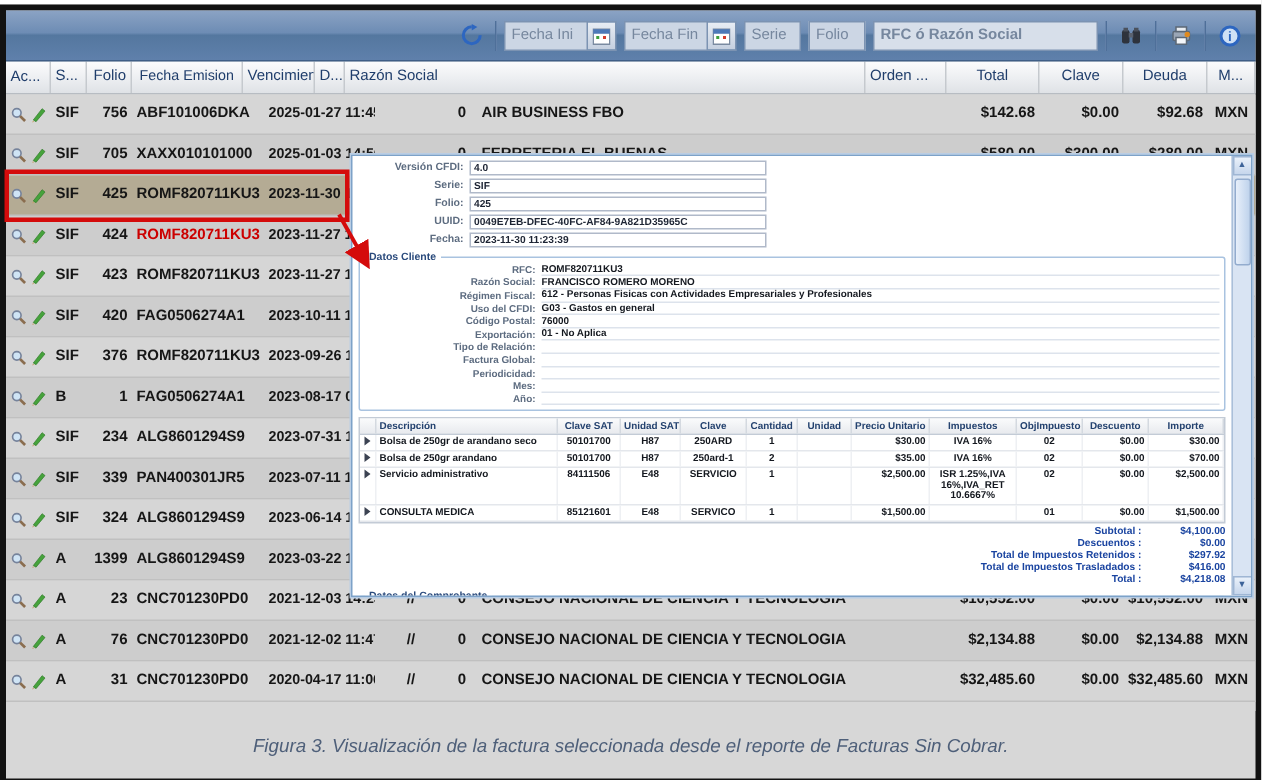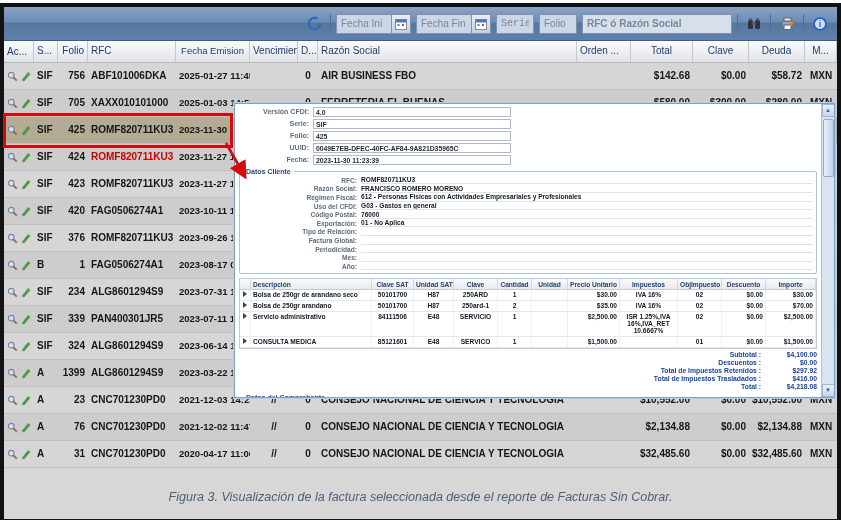--- a/index.html
+++ b/index.html
@@ -14,21 +14,21 @@
   .toolbar { position:relative; height:34px; display:flex; align-items:center; gap:5px;
              padding:0 6px;
              background:linear-gradient(#8ba3c4 0%, #6d8cb4 45%, #54779f 50%, #5f80ab 100%);
              border-bottom:1px solid #3f5e86; }
   .tb-spacer { flex:1; }
   .tb-sep { width:1px; height:20px; background:#8fa6c5; border-left:1px solid #4e6f99; }
   .tb-input { height:20px; border:1px solid #7c93b2; background:#ccd6e4; color:#76879e;
               font-family:"Liberation Sans", sans-serif; font-size:10px; padding:0 4px; }
   .tb-input::placeholder { color:#76879e; opacity:1; }
   .tb-input.w-date { width:56px; }
-  .tb-input.w-serie { width:38px;font-family:Liberation Mono, monospace; }
+  .tb-input.w-serie { width:38px; }
   .tb-input.w-folio { width:38px; }
   .tb-input.w-rfc { width:150px; background:#d7dfea;font-weight:bold; }
   .cal-btn { width:19px; height:20px; border:1px solid #7c93b2; border-left:none;
              background:linear-gradient(#e8edf4,#c4cfdf); display:flex; align-items:center;
              justify-content:center; cursor:pointer; }
   .tb-iconbtn { width:22px; height:22px; display:flex; align-items:center; justify-content:center;
                 cursor:pointer; border-radius:2px; }
   .info-circle { width:14px; height:14px; border-radius:50%; border:2px solid #2d66c0;
                  background:#cfe0f5; color:#2d66c0; font-size:9px; font-weight:bold;
                  display:flex; align-items:center; justify-content:center; }
@@ -179,21 +179,20 @@
       <div class="tb-sep"></div>
       <div class="tb-iconbtn">
         <div class="info-circle">i</div>
       </div>
     </div>
 
     <div class="grid-header">
       <div class="hcell c-ac">Ac...</div>
       <div class="hcell c-s">S...</div>
       <div class="hcell c-folio">Folio</div>
-      <div class="hcell c-rfc">RFC</div>
       <div class="hcell c-fecha" style="text-align:center">Fecha Emision</div>
       <div class="hcell c-venc">Vencimiento</div>
       <div class="hcell c-d">D...</div>
       <div class="hcell c-razon">Razón Social</div>
       <div class="hcell c-orden">Orden ...</div>
       <div class="hcell c-total" style="text-align:center">Total</div>
       <div class="hcell c-pagado" style="text-align:center">Clave</div>
       <div class="hcell c-deuda" style="text-align:center">Deuda</div>
       <div class="hcell c-m">M...</div>
     </div>
@@ -214,21 +213,21 @@
           <div class="cell c-s">SIF</div>
           <div class="cell c-folio">756</div>
           <div class="cell c-rfc">ABF101006DKA</div>
           <div class="cell c-fecha">2025-01-27 11:45:10</div>
           <div class="cell c-venc"></div>
           <div class="cell c-d">0</div>
           <div class="cell c-razon">AIR BUSINESS FBO</div>
           <div class="cell c-orden"></div>
           <div class="cell c-total">$142.68</div>
           <div class="cell c-pagado">$0.00</div>
-          <div class="cell c-deuda">$58.72</div>
+          <div class="cell c-deuda">$92.68</div>
           <div class="cell c-m">MXN</div>
         </div>
 
         <div class="grow">
           <div class="cell c-ac">
             <svg width="11" height="11" viewBox="0 0 12 12">
               <circle cx="4.6" cy="4.6" r="3.1" fill="#cfe4f5" stroke="#76839b" stroke-width="1.2"></circle>
               <line x1="7" y1="7" x2="10.6" y2="10.6" stroke="#8a6d4f" stroke-width="2"></line>
             </svg>
             <svg width="11" height="11" viewBox="0 0 12 12">

